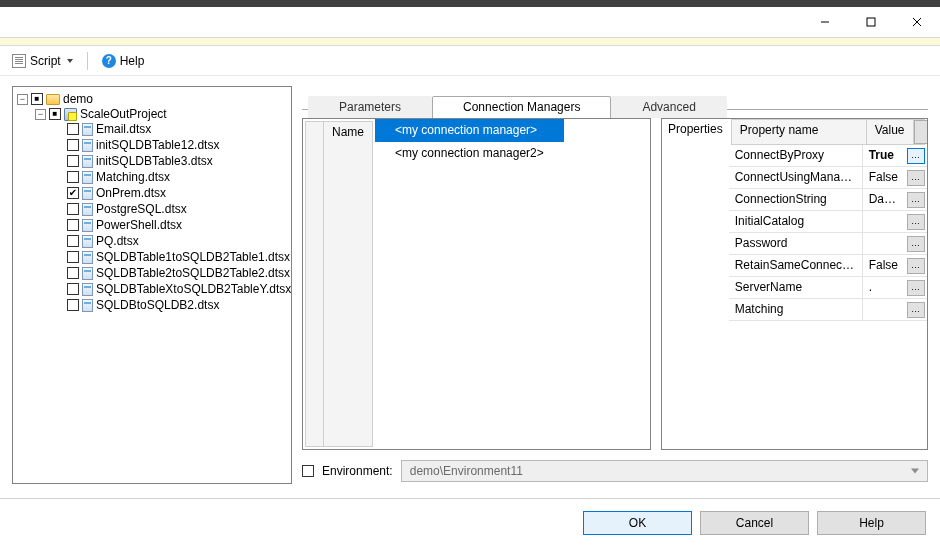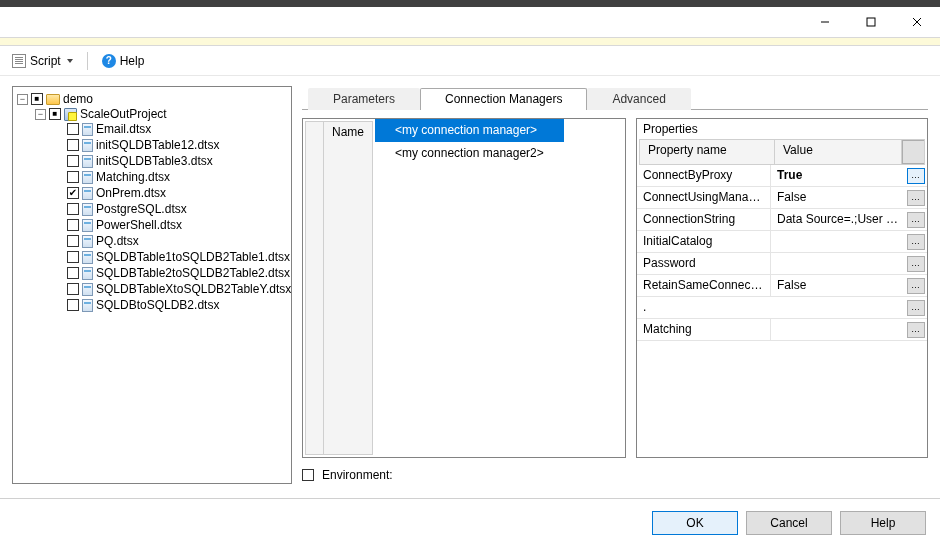--- a/index.html
+++ b/index.html
@@ -25,48 +25,48 @@
   .chk.full::after { content: "■"; font-size: 8px; color: #000; }
   .chk.checked::after { content: "✔"; font-size: 10px; color: #000; }
   .ico { width: 15px; height: 14px; flex-shrink: 0; display: inline-block; }
   .ico-folder { background: linear-gradient(#ffe9a6,#fec64b); border:1px solid #c79a2c; border-radius:1px; height:11px; width:14px; margin-top:1px; }
   .ico-proj { background: linear-gradient(#dce9f7,#a9c5e6); border:1px solid #5b7ca0; border-radius:1px; height:13px; width:13px; position:relative; }
   .ico-proj::after{content:""; position:absolute; right:-1px; bottom:-1px; width:7px; height:7px; background:#fff53d; border:1px solid #b8a400; border-radius:1px;}
   .ico-pkg { background: linear-gradient(#f2f8ff,#d0e0f0); border:1px solid #7d98b6; height:13px; width:11px; position:relative; }
   .ico-pkg::after{content:""; position:absolute; left:1px; top:2px; right:1px; height:2px; background:#6db0e0;}
   .right-pane { flex: 1; display: flex; flex-direction: column; gap: 8px; }
   .tabs { display: flex; align-items: flex-end; border-bottom: 1px solid #a9a9a9; height: 24px; padding-left: 6px; }
-  .tab { padding: 3px 24px 4px; border: 1px solid transparent; border-bottom: none; background: #f0f0f0; position: relative; top: 1px; font-size: 12px; color: #333; border-radius: 2px 2px 0 0; }
+  .tab { padding: 3px 30px 4px; border: 1px solid transparent; border-bottom: none; background: #f0f0f0; position: relative; top: 9px; font-size: 12px; color: #333; border-radius: 2px 2px 0 0; }
   .tab.active { background: #fff; border-color: #a9a9a9; color: #000; }
   .panels { flex: 1; display: flex; gap: 10px; min-height: 0; }
   .cm-list { flex: 1; border: 1px solid #828282; display: flex; flex-direction: row; min-width: 0; }
   .grid-head { display:flex; background:#f4f4f4; border:1px solid #cfcfcf; }
   .grid-head .cell { padding: 3px 8px; border-right:1px solid #cfcfcf; }
   .grid-head .cell:last-child { border-right:none; }
   .cm-row { padding: 4px 20px; border-bottom: 1px solid transparent; }
   .cm-row.sel { background: #0078d7; color: #fff; }
-  .props-pane { width: 292px; border: 1px solid #828282; display: flex; flex-direction: column; }
+  .props-pane { width: 267px; border: 1px solid #828282; display: flex; flex-direction: row; }
   .prop-title { padding: 3px 6px; font-size: 12px; }
   .prop-grid { flex: 1; overflow: auto; }
   .prop-grid .grid-head .cell.name { flex: 0 0 135px; }
   .prop-grid .grid-head .cell.val { flex: 1; }
   .prop-grid .grid-head .cell.btn { flex: 0 0 22px; }
   .prow { display: flex; border-bottom: 1px solid #e4e4e4; align-items: stretch; height: 22px; }
   .prow .pname { flex: 0 0 134px; padding: 3px 6px; border-right: 1px solid #e4e4e4; white-space: nowrap; overflow: hidden; text-overflow: ellipsis; }
   .prow .pval { flex: 1; padding: 3px 6px; white-space: nowrap; overflow: hidden; text-overflow: ellipsis; }
   .prow.selected .pval { font-weight: bold; }
   .prow .pbtn { flex: 0 0 22px; display: flex; align-items: center; justify-content: center; }
   .ellipsis-btn { width: 18px; height: 16px; border: 1px solid #adadad; background: #e1e1e1; font-size: 9px; line-height: 1; display:flex; align-items:center; justify-content:center; letter-spacing:1px; }
   .ellipsis-btn.active { border-color: #0078d7; background: #e5f1fb; }
   .env-row { display: flex; align-items: center; gap: 8px; padding: 2px 0; }
   .env-select { flex: 1; height: 22px; border: 1px solid #b8b8b8; background: #efefef; color: #6b6b6b; padding: 0 22px 0 8px; display: flex; align-items: center; position: relative; }
   .env-select::after { content: ""; position:absolute; right:8px; top:50%; transform:translateY(-50%); width:0; height:0; border-left:4px solid transparent; border-right:4px solid transparent; border-top:5px solid #8c8c8c; }
   .footer-sep { height: 1px; background: #d0d0d0; margin: 4px 0 0; }
   .footer { height: 48px; display: flex; justify-content: flex-end; align-items: center; gap: 8px; padding: 0 14px; }
-  .btn { width: 86px; height: 24px; border: 1px solid #adadad; background: #e1e1e1; display: flex; align-items: center; justify-content: center; font-size: 12px; }
+  .btn { width: 109px; height: 24px; border: 1px solid #adadad; background: #e1e1e1; display: flex; align-items: center; justify-content: center; font-size: 12px; }
   .btn.primary { border-color: #0078d7; background: #e5f1fb; }
   .help-icon { width:14px; height:14px; border-radius:50%; background:#1e88e5; color:#fff; display:inline-flex; align-items:center; justify-content:center; font-size:10px; font-weight:bold; }
   .script-icon { width:14px; height:14px; border:1px solid #888; background:#fff; position:relative; }
   .script-icon::after{content:""; position:absolute; left:2px; top:2px; width:8px; height:1px; background:#888; box-shadow:0 2px 0 #888, 0 4px 0 #888, 0 6px 0 #888;}
 </style>
 </head>
 <body>
 
 <div class="window">
 
@@ -295,40 +295,44 @@
     </div>
                 </div>
                 <div class="prow">
     <div class="pname">RetainSameConnection</div>
     <div class="pval">False</div>
     <div class="pbtn">
       <div class="ellipsis-btn ">…</div>
     </div>
                 </div>
                 <div class="prow">
+    <div class="pname">ServerName</div>
     <div class="pval">.</div>
     <div class="pbtn">
       <div class="ellipsis-btn ">…</div>
     </div>
                 </div>
                 <div class="prow">
     <div class="pname">Matching</div>
     <div class="pval"><my username=""></my></div>
     <div class="pbtn">
       <div class="ellipsis-btn ">…</div>
     </div>
                 </div>
               </div>
           </div>
         </div>
       </div>
 
       <div class="env-row">
         <span class="chk"></span>
         <span>Environment:</span>
+        <div class="env-select">
+          <span>demo\Environment11</span>
+        </div>
       </div>
 
     </div>
   </div>
 
   <div class="footer-sep"></div>
   <div class="footer">
     <div class="btn primary">
         <span>OK</span>
       </div>

